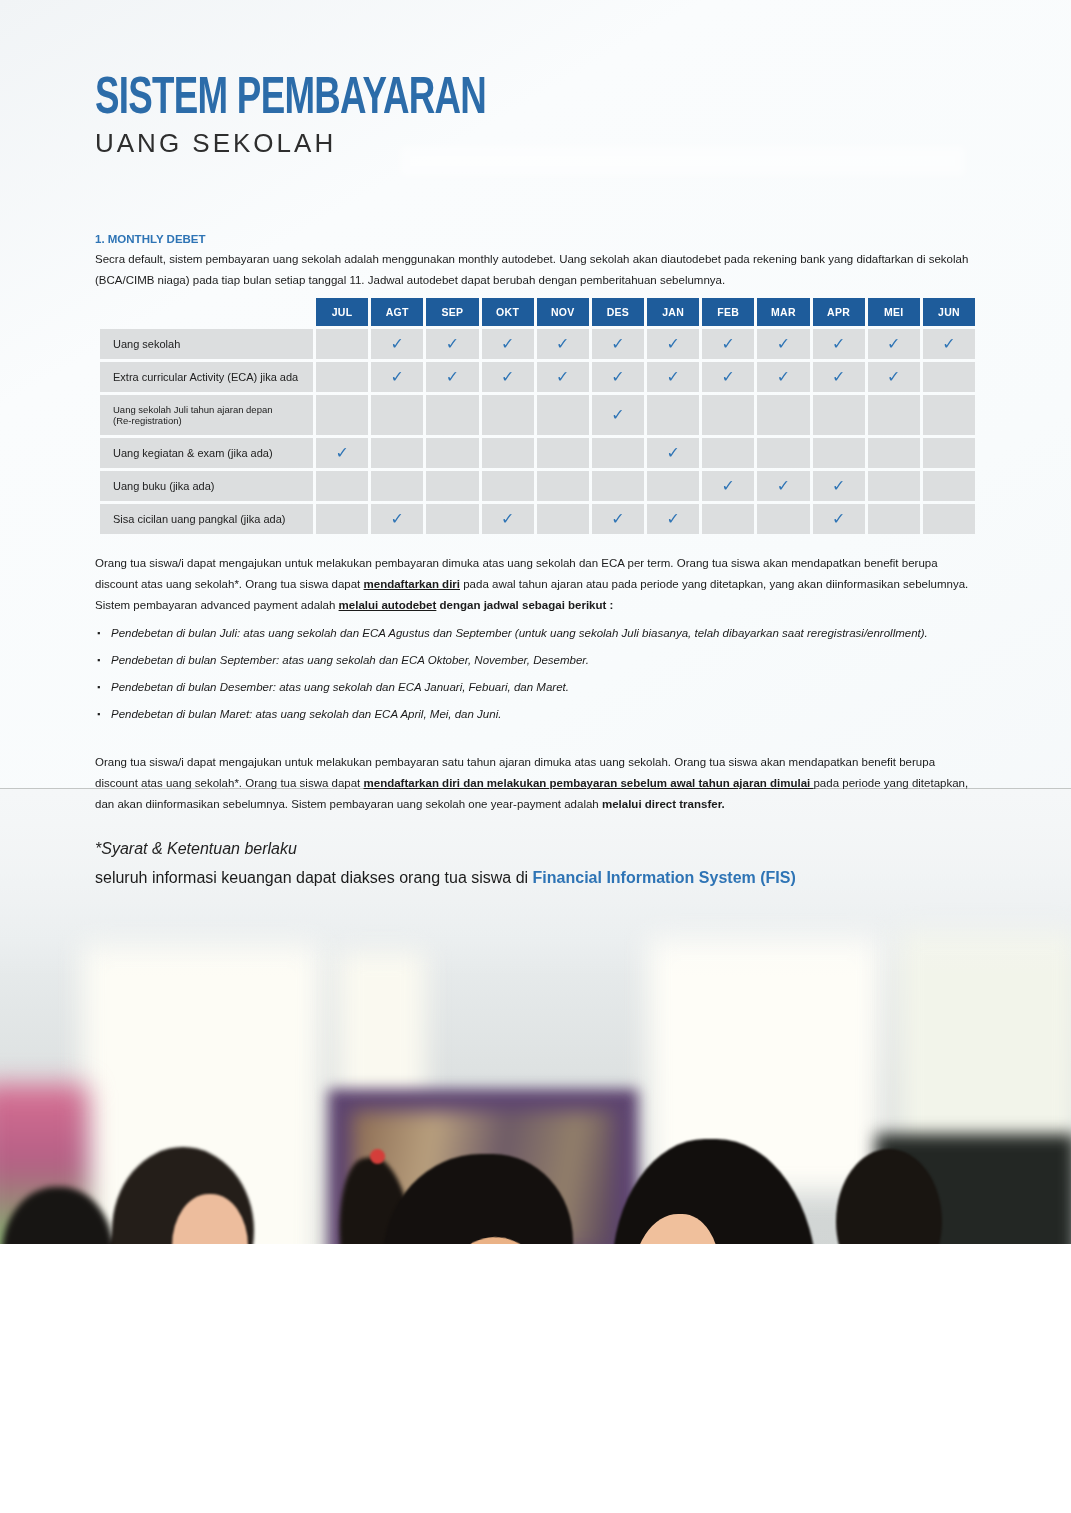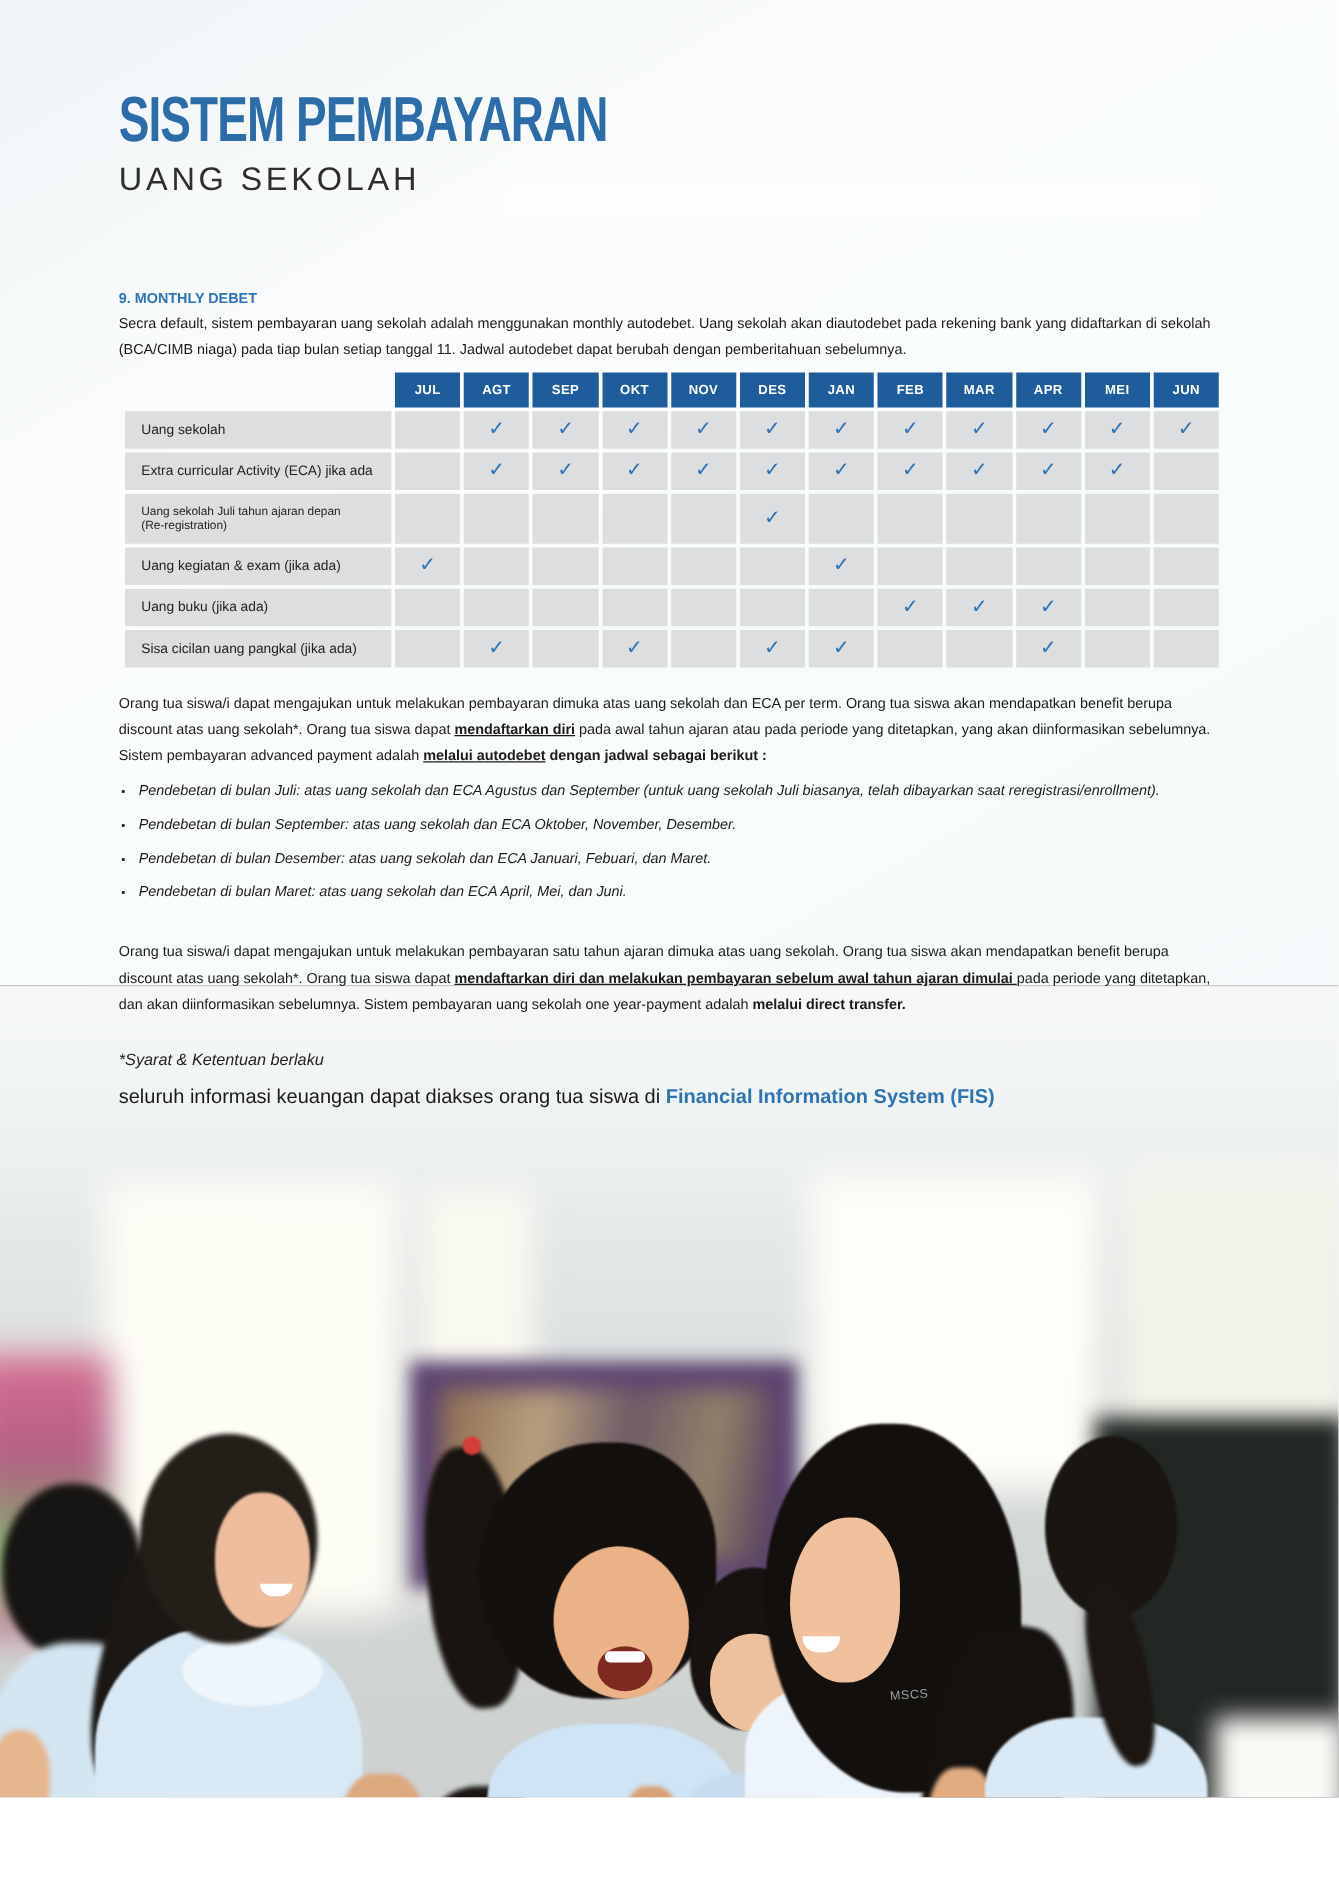--- a/index.html
+++ b/index.html
@@ -1,17 +1,17 @@
 <!DOCTYPE html>
 <html style="--title-blue: #2C6CA9; --heading-blue: #2E74B5; --table-header-blue: #1E5C9B; --cell-gray: #DCDEDF; --check-blue: #2E74B5; --link-blue: #2E74B5;"><head>
 <meta charset="utf-8">
 <style>
   html,body{margin:0;padding:0;}
   body{font-family:"Liberation Sans", sans-serif;}
-  .page{position:relative;width:1071px;height:1438px;overflow:hidden;
+  .page{position:relative;width:1071px;height:1244px;overflow:hidden;
     background:linear-gradient(150deg,#f1f4f6 0%,#fafcfd 22%,#f8fbfc 55%,#f3f6f8 100%);}
   
   .title-block{position:absolute;left:95px;top:70px;z-index:3;}
   .title-main{margin:0;font-size:51px;line-height:1.0;font-weight:700;color:var(--title-blue,#2C6CA9);
     transform:scaleX(.72);transform-origin:left;white-space:nowrap;letter-spacing:-1px;}
   .title-sub{margin:7px 0 0;font-size:26px;font-weight:500;color:#2e2e2e;letter-spacing:3px;white-space:nowrap;}
   .title-band{position:absolute;left:400px;top:146px;width:565px;height:30px;background:rgba(255,255,255,.5);filter:blur(4px);z-index:2;}
   
   .sec-head{position:absolute;left:95px;width:875px;margin:0;font-size:11.5px;font-weight:700;
     color:var(--heading-blue,#2E74B5);z-index:3;}
@@ -33,21 +33,21 @@
     display:flex;align-items:center;justify-content:center;letter-spacing:.3px;}
   .t-row{display:flex;gap:3px;height:30px;margin-bottom:3px;}
   .t-row.tall{height:40px;}
   .t-label{width:213px;flex:none;background:var(--cell-gray,#DCDEDF);display:flex;flex-direction:column;
     justify-content:center;padding-left:13px;box-sizing:border-box;font-size:11px;color:#222;}
   .t-label .sub{font-size:9.5px;}
   .t-row.tall .t-label div:first-child{font-size:9.5px;}
   .t-cell{flex:1;background:var(--cell-gray,#DCDEDF);display:flex;align-items:center;justify-content:center;}
   .check{color:var(--check-blue,#2E74B5);font-size:16px;line-height:1;font-weight:400;}
   
-  .terms{position:absolute;left:95px;top:840px;margin:0;font-size:13px;font-style:italic;color:#222;z-index:3;}
+  .terms{position:absolute;left:95px;top:840px;margin:0;font-size:16px;font-style:italic;color:#222;z-index:3;}
   .fis{position:absolute;left:95px;top:869px;margin:0;font-size:16px;color:#1b1b1b;z-index:3;}
   .fis-link{color:var(--link-blue,#2E74B5);font-weight:700;text-decoration:none;cursor:pointer;}
   
   .photo{position:absolute;left:0;top:788px;width:1071px;height:725px;z-index:1;overflow:hidden;
     border-top:1px solid rgba(0,0,0,.04);
     background:linear-gradient(180deg,#f0f3f4 0%,#e9edee 20%,#dde1e1 40%,#d2d6d5 60%,#cbcfce 100%);}
   .photo::before{content:"";position:absolute;inset:0;z-index:5;pointer-events:none;
     background:linear-gradient(180deg,#f5f7f8 0%,rgba(245,247,248,0) 26%);}
   .ph{position:absolute;}
   .win-l{left:82px;top:155px;width:238px;height:348px;background:#fdfcf5;filter:blur(14px);}
@@ -162,21 +162,21 @@
     <div class="ph skirt skirt-r"></div>
   </div>
 
   <div class="title-band"></div>
 
   <header class="title-block">
     <h1 class="title-main">SISTEM PEMBAYARAN</h1>
     <h2 class="title-sub">UANG SEKOLAH</h2>
   </header>
 
-  <h3 class="sec-head" id="sec1-head">9. MONTHLY DEBET</h3>
+  <h3 class="sec-head" id="sec1-head">1. MONTHLY DEBET</h3>
   <p class="sec-body" id="sec1-body">Secra default, sistem pembayaran uang sekolah adalah menggunakan monthly autodebet. Uang sekolah akan diautodebet pada rekening bank yang didaftarkan di sekolah (BCA/CIMB  niaga) pada tiap bulan setiap tanggal 11. Jadwal autodebet dapat berubah dengan pemberitahuan sebelumnya.</p>
 
   <div class="table">
     <div class="t-head">
       <div class="t-spacer"></div>
       <div class="t-months">
           <div class="t-hcell">JUL</div>
           <div class="t-hcell">AGT</div>
           <div class="t-hcell">SEP</div>
           <div class="t-hcell">OKT</div>

